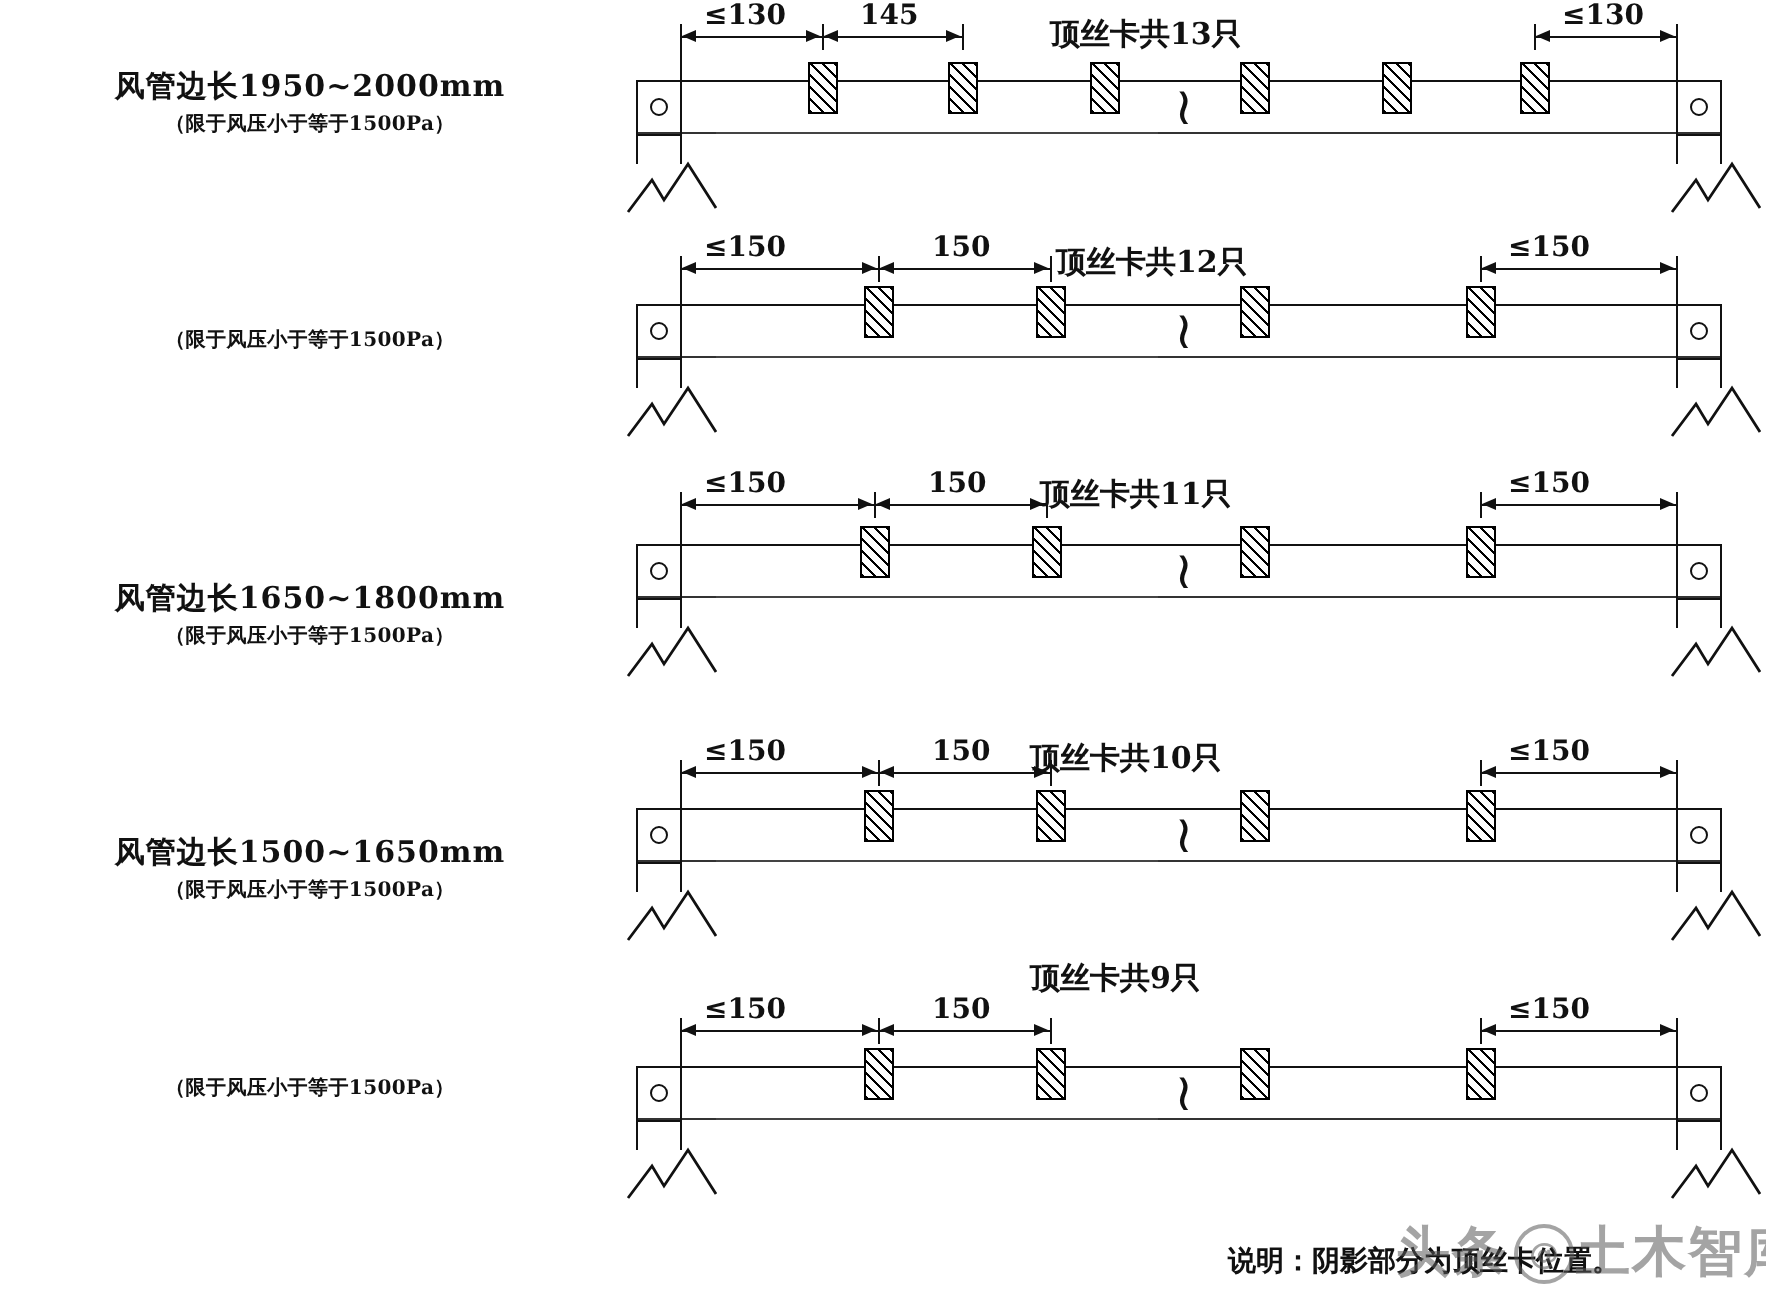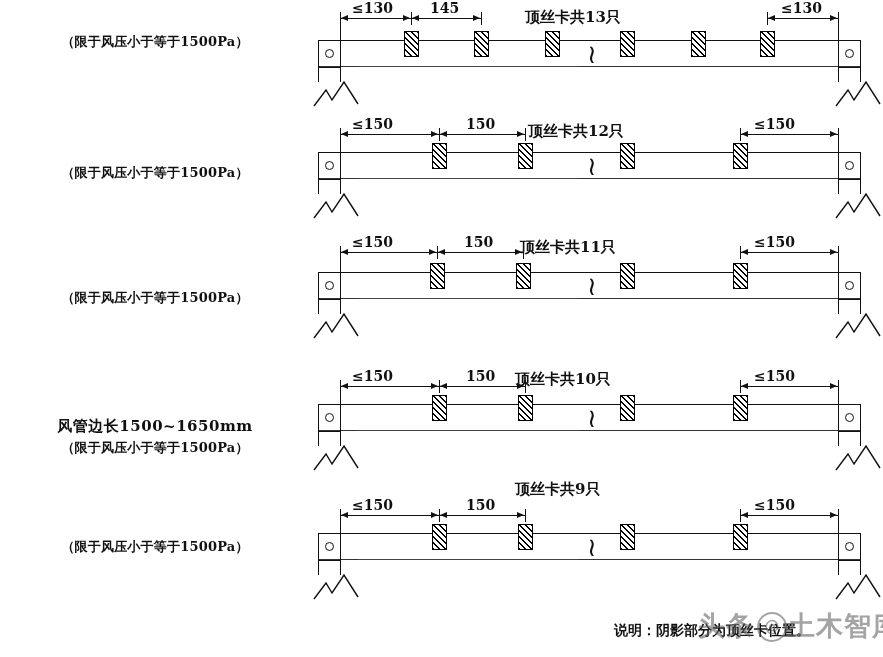--- a/index.html
+++ b/index.html
@@ -18,21 +18,21 @@
   .label-block{
     position:absolute;
     left:0;width:310px;
     text-align:center;
     font-family:"DejaVu Serif","Liberation Serif",serif;
     font-weight:700;
     color:#111;
     line-height:1.55;
   }
   .label-block .l1{font-size:15px;letter-spacing:.5px;}
-  .label-block .l2{font-size:13px;letter-spacing:.2px;}
+  .label-block .l2{font-size:10px;letter-spacing:.2px;}
 
   
   .duct-top{position:absolute;height:0;border-top:1.6px solid #111;}
   .duct-bot{position:absolute;height:0;border-top:1.3px solid #333;}
   .duct-inner{position:absolute;height:0;border-top:1.1px solid #444;}
 
   
   .post{position:absolute;border-left:1.6px solid #111;height:34px;}
   .post2{position:absolute;border-left:1.4px solid #111;height:30px;}
   .endcap{position:absolute;border:1.6px solid #111;border-right:none;}
@@ -94,20 +94,21 @@
     border:2.4px solid rgba(90,90,90,.55);
     display:flex;align-items:center;justify-content:center;
     font-size:15px;color:rgba(90,90,90,.55);font-weight:700;
   }
 </style>
 </head>
 <body>
 
 <div id="sheet">
     <div class="label-block" style="top:32px;">
+      <div class="l1">风管边长1950~2000mm</div>
       <div class="l2">（限于风压小于等于1500Pa）</div>
     </div>
     <div class="duct-top" style="left:318px;top:40px;width:542px;"></div>
     <div class="duct-bot" style="left:318px;top:66px;width:542px;"></div>
     <div class="duct-inner" style="left:358px;top:66px;width:221px;"></div>
     <div class="endcap" style="left:318px;top:40px;width:22px;height:26px;border-right:none;"></div>
     <div class="bolt" style="left:325px;top:49px;"></div>
     <div class="post" style="left:340px;top:40px;height:42px;"></div>
     <div class="post2" style="left:318px;top:40px;height:42px;"></div>
     <div class="endcap-r" style="left:838px;top:40px;width:22px;height:26px;"></div>
@@ -186,20 +187,21 @@
     <div class="dimline" style="left:740px;top:134px;width:98px;"></div>
     <div class="tick" style="left:740px;top:128px;"></div>
     <div class="tick" style="left:838px;top:128px;"></div>
     <div class="arrowL" style="left:741px;top:131px;"></div>
     <div class="arrowR" style="left:830px;top:131px;"></div>
     <div class="dimtxt" style="left:754px;top:116px;">≤150</div>
     <div class="extline" style="left:340px;top:128px;height:26px;"></div>
     <div class="extline" style="left:838px;top:128px;height:26px;"></div>
     <div class="cnt-title" style="left:528px;top:122px;">顶丝卡共12只</div>
     <div class="label-block" style="top:288px;">
+      <div class="l1">风管边长1650~1800mm</div>
       <div class="l2">（限于风压小于等于1500Pa）</div>
     </div>
     <div class="duct-top" style="left:318px;top:272px;width:542px;"></div>
     <div class="duct-bot" style="left:318px;top:298px;width:542px;"></div>
     <div class="duct-inner" style="left:358px;top:298px;width:221px;"></div>
     <div class="endcap" style="left:318px;top:272px;width:22px;height:26px;border-right:none;"></div>
     <div class="bolt" style="left:325px;top:281px;"></div>
     <div class="post" style="left:340px;top:272px;height:42px;"></div>
     <div class="post2" style="left:318px;top:272px;height:42px;"></div>
     <div class="endcap-r" style="left:838px;top:272px;width:22px;height:26px;"></div>

